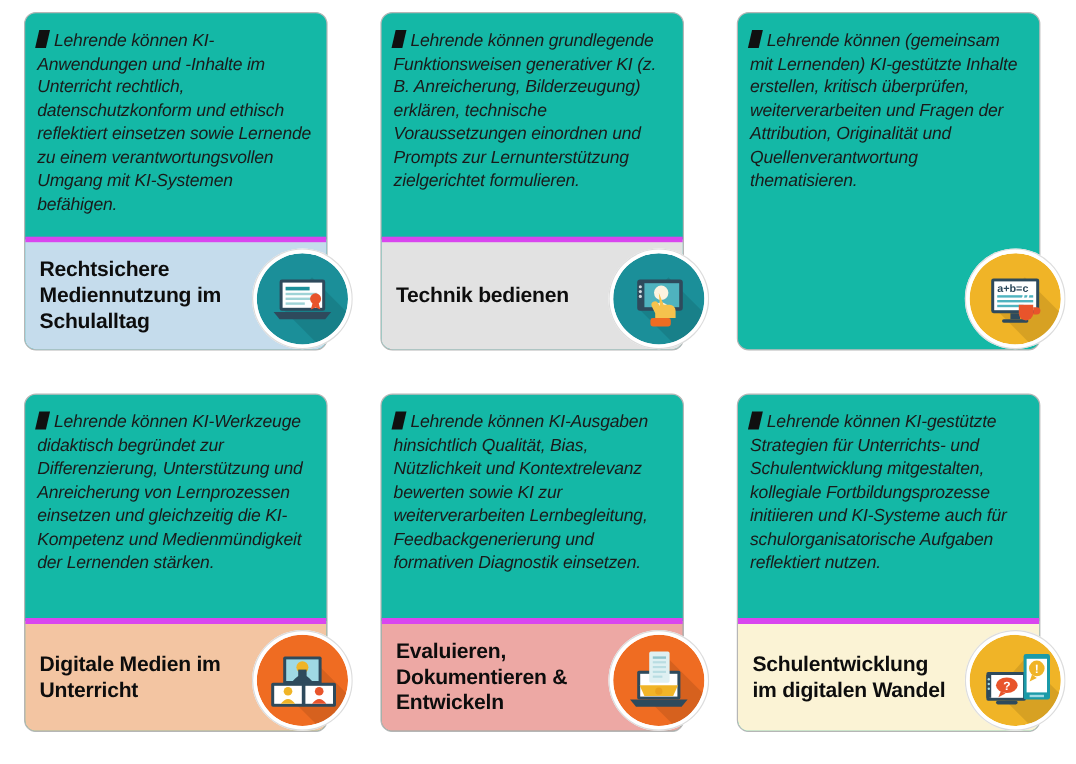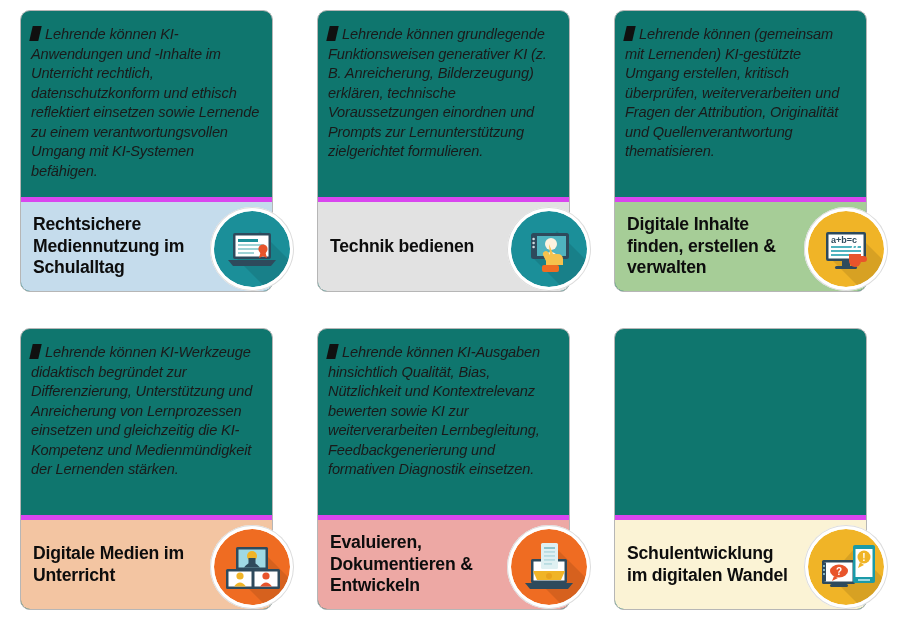--- a/index.html
+++ b/index.html
@@ -15,21 +15,21 @@
     display:grid;
     grid-template-columns:297px 297px 297px;
     grid-template-rows:318px 318px;
   }
   .cell{position:relative;}
   .card{
     position:absolute;
     left:20px; top:10px;
     width:253px;
     height:282px;
-    background:#0f766e;
+    background:#14b8a6;
     border:1px solid #b6b6b6;
     border-radius:10px;
     box-sizing:border-box;
     overflow:visible;
   }
   .card-body{
     position:absolute;
     left:0;right:0;top:0;
     bottom:94px;
     padding:14px 12px 4px 10px;
@@ -135,24 +135,21 @@
             <circle cx="22.6" cy="36" r="1.3" fill="#cfd9de"></circle>
             <path d="M38 33 l4 10 h5 a5 5 0 0 1 5 5 v6 h-17 v-4 l-3 -6 a3 3 0 0 1 5 -3 l2 3 z" fill="#f5c24d"></path>
             <rect x="31" y="54" width="17" height="7" rx="2" fill="#ef6c22"></rect>
           </svg>
         </div>
       </div>
     </div>
     <div class="cell">
       <div class="card">
         <div class="card-body">
-          <p class="desc"><span class="qmark"></span><span>Lehrende können (gemeinsam mit Lernenden) KI-gestützte Umgang erstellen, kritisch überprüfen, weiterverarbeiten und Fragen der Attribution, Originalität und Quellenverantwortung thematisieren.</span></p>
-        </div>
-        <div class="card-footer" style="background: rgb(166, 205, 151);">
-          <div class="card-title">Digitale Inhalte finden, erstellen &amp; verwalten</div>
+          <p class="desc"><span class="qmark"></span><span>Lehrende können (gemeinsam mit Lernenden) KI-gestützte Inhalte erstellen, kritisch überprüfen, weiterverarbeiten und Fragen der Attribution, Originalität und Quellenverantwortung thematisieren.</span></p>
         </div>
         <div class="badge">
           <svg viewBox="0 0 76 76" xmlns="http://www.w3.org/2000/svg">
             <circle cx="38" cy="38" r="38" fill="#f0b427"></circle>
             <path d="M46 20 L76 50 A38 38 0 0 1 50 75 L22 47 Z" fill="rgba(0,0,0,0.10)"></path>
             <rect x="18" y="21" width="40" height="29" rx="2" fill="#2e4a5c"></rect>
             <rect x="20.5" y="23.5" width="35" height="24" fill="#ffffff"></rect>
             <text x="23" y="32" font-family="Liberation Sans, sans-serif" font-size="9" font-weight="bold" fill="#2e4a5c">a+b=c</text>
             <rect x="23" y="35" width="30" height="2" fill="#4fb3bf"></rect>
             <rect x="23" y="39" width="30" height="2" fill="#4fb3bf"></rect>
@@ -217,20 +214,23 @@
             <rect x="33" y="34" width="8" height="1.8" fill="#b9dde2"></rect>
             <path d="M22 42 h32 l-4 9 h-24 z" fill="#f0b427"></path>
             <circle cx="38" cy="47" r="3" fill="#e8a21d"></circle>
             <path d="M14 54 H62 L57 60 H19 Z" fill="#2e4a5c"></path>
           </svg>
         </div>
       </div>
     </div>
     <div class="cell">
       <div class="card">
+        <div class="card-body">
+          <p class="desc"><span class="qmark"></span><span>Lehrende können KI-gestützte Strategien für Unterrichts- und Schulentwicklung mitgestalten, kollegiale Fortbildungsprozesse initiieren und KI-Systeme auch für schulorganisatorische Aufgaben reflektiert nutzen.</span></p>
+        </div>
         <div class="card-footer" style="background: rgb(251, 243, 213);">
           <div class="card-title">Schulentwicklung im digitalen Wandel</div>
         </div>
         <div class="badge">
           <svg viewBox="0 0 76 76" xmlns="http://www.w3.org/2000/svg">
             <circle cx="38" cy="38" r="38" fill="#f0b427"></circle>
             <path d="M46 20 L76 50 A38 38 0 0 1 50 75 L22 47 Z" fill="rgba(0,0,0,0.10)"></path>
             <rect x="14" y="31" width="33" height="24" rx="1.5" fill="#2e4a5c"></rect>
             <rect x="16.5" y="33.5" width="28" height="19" fill="#ffffff"></rect>
             <rect x="14" y="33.5" width="4" height="19" fill="#2e4a5c"></rect>

